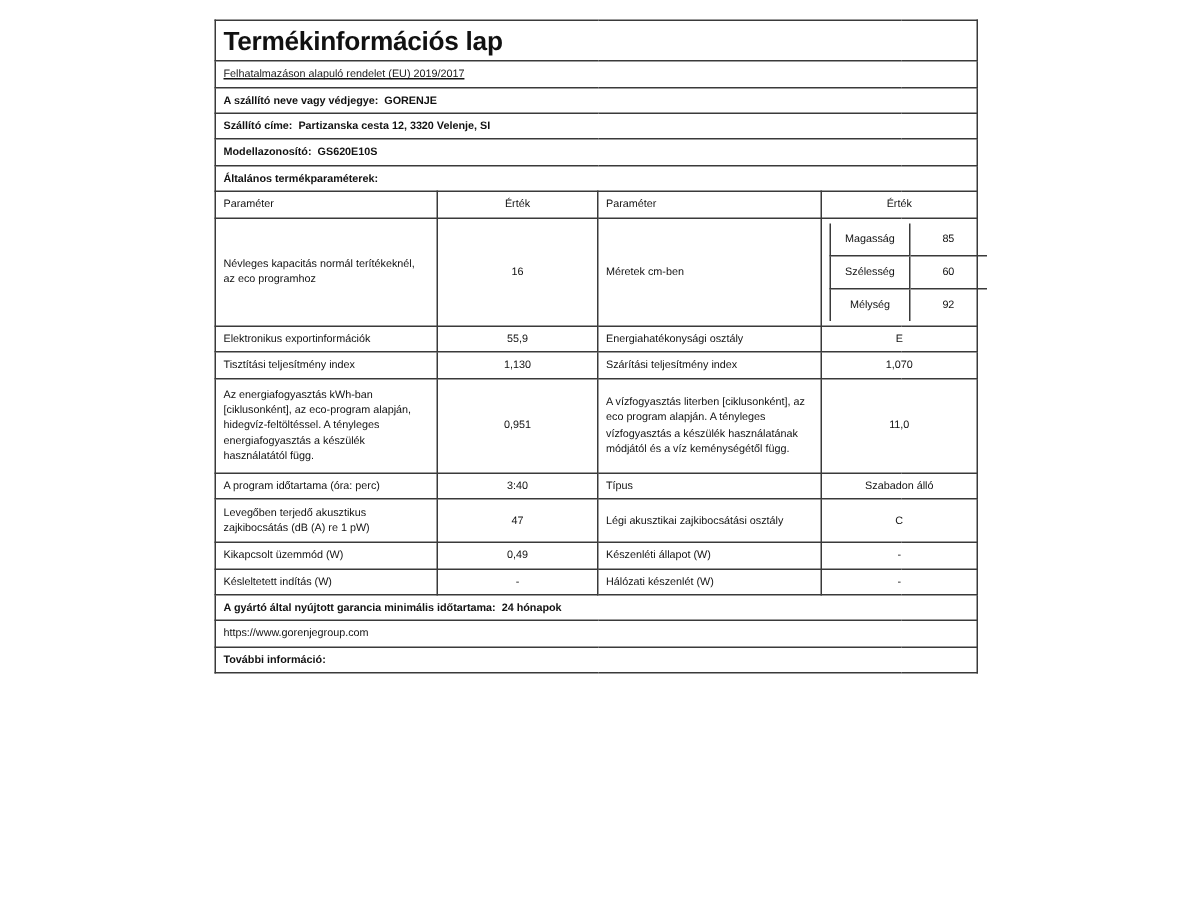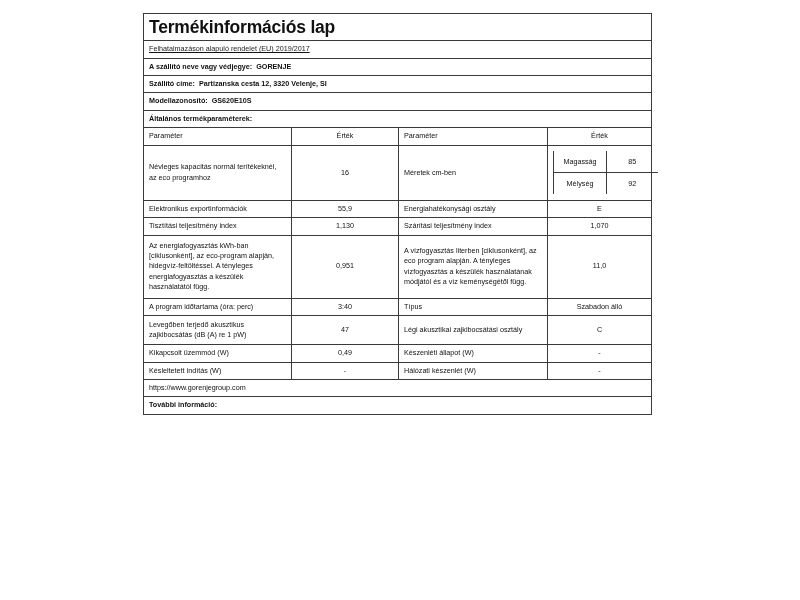--- a/index.html
+++ b/index.html
@@ -184,20 +184,24 @@
             <colgroup>
                 <col style="width:53px">
                 <col style="width:51px">
               </colgroup>
             <tbody>
               <tr>
                 <td class="dim-label">Magasság</td>
                 <td>85</td>
               </tr>
               <tr>
+                <td class="dim-label">Szélesség</td>
+                <td>60</td>
+              </tr>
+              <tr>
                 <td class="dim-label">Mélység</td>
                 <td>92</td>
               </tr>
             </tbody>
           </table>
         </td>
       </tr>
 
       <tr>
         <td class="mid">Elektronikus exportinformációk</td>
@@ -241,20 +245,25 @@
         <td class="mid ctr" colspan="2">-</td>
       </tr>
 
       <tr>
         <td class="mid">Késleltetett indítás (W)</td>
         <td class="mid ctr">-</td>
         <td class="mid">Hálózati készenlét (W)</td>
         <td class="mid ctr" colspan="2">-</td>
       </tr>
 
+      <tr>
+        <td class="footer-row" colspan="5">
+          <span class="kv-key">A gyártó által nyújtott garancia minimális időtartama:</span><span class="kv-gap"></span><span class="kv-key">24 hónapok</span>
+        </td>
+      </tr>
 
       <tr>
         <td class="url-row" colspan="5">
           <span class="url-text">https://www.gorenjegroup.com</span>
         </td>
       </tr>
 
       <tr>
         <td class="footer-row" colspan="5">
           <span class="kv-key">További információ:</span>

